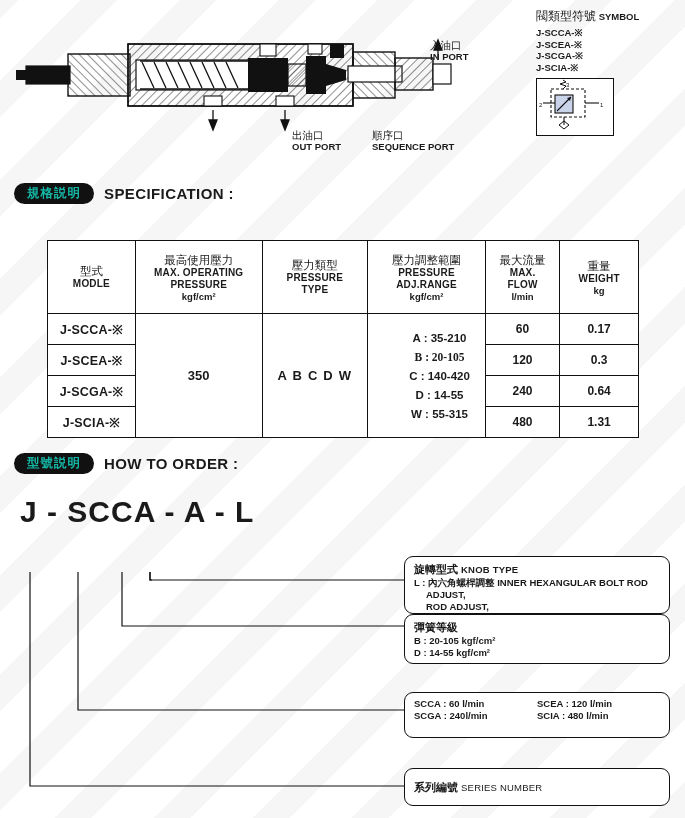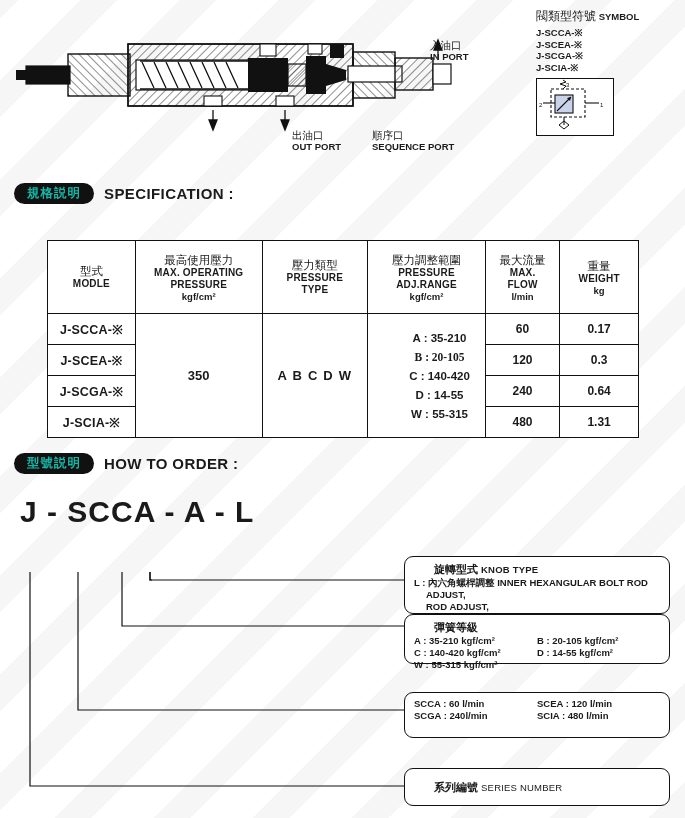--- a/index.html
+++ b/index.html
@@ -77,21 +77,21 @@
   .order-code{
     position:absolute;left:20px;top:495px;
     font-size:30px;font-weight:bold;letter-spacing:1px;
     font-family:"Liberation Sans", sans-serif;
   }
 
   .cbox{
     position:absolute;border:1px solid #111;border-radius:9px;
     background:#fff;padding:5px 9px;box-sizing:border-box;
   }
-  .cbox .head{font-size:11px;font-weight:bold;margin-left:20px;}
+  .cbox .head{font-size:11px;font-weight:bold;}
   .cbox .head .en{font-size:9.5px;font-weight:bold;letter-spacing:0.2px;}
   .cbox .line{font-size:9.5px;line-height:12px;font-weight:bold;}
   .two-col{display:flex;}
   .two-col > div{flex:1;}
 </style>
 </head>
 <body>
 
 <div class="watermark"></div>
 
@@ -301,25 +301,20 @@
     <div class="line" style="padding-left:12px;">ADJUST,</div>
     <div class="line" style="padding-left:12px;">ROD ADJUST,</div>
   </div>
 
   <div class="cbox" style="left:404px;top:614px;width:266px;height:50px;">
     <div class="head">
       <span>彈簧等級</span>
     </div>
     <div class="two-col">
       <div>
-        <div class="line">A : 35-210 kgf/cm²</div>
-        <div class="line">C : 140-420 kgf/cm²</div>
-        <div class="line">W : 55-315 kgf/cm²</div>
-      </div>
-      <div>
         <div class="line">B : 20-105 kgf/cm²</div>
         <div class="line">D : 14-55 kgf/cm²</div>
       </div>
     </div>
   </div>
 
   <div class="cbox" style="left:404px;top:692px;width:266px;height:46px;">
     <div class="two-col">
       <div>
         <div class="line">SCCA : 60 l/min</div>

